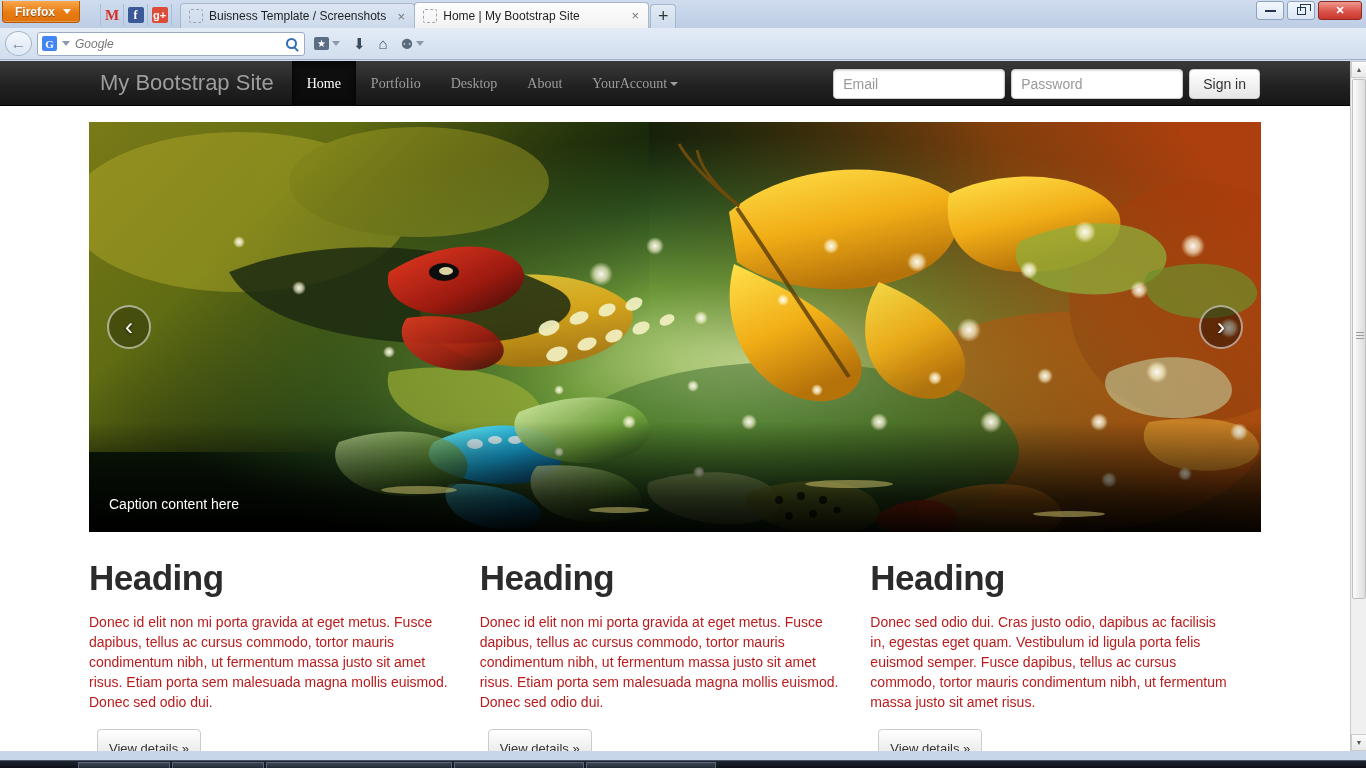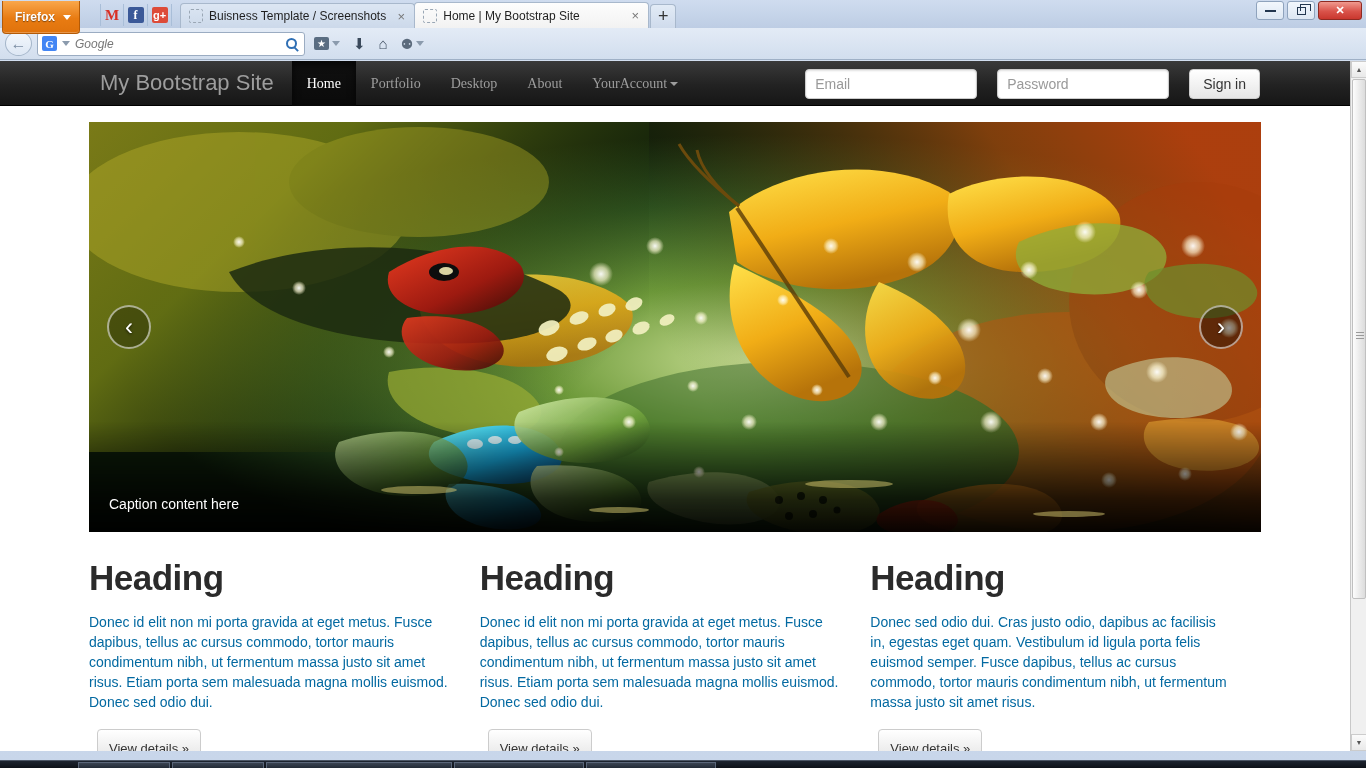--- a/index.html
+++ b/index.html
@@ -23,21 +23,21 @@
     position: relative;
     height: 28px;
     background: linear-gradient(to bottom, #cfdcef 0%, #bdcde4 100%);
     display: flex;
     align-items: flex-end;
     padding-left: 0;
   }
   .ff-button {
     position: absolute;
     left: 2px; top: 1px;
-    height: 33px;
+    height: 22px;
     padding: 0 8px 0 12px;
     display: flex; align-items: center; gap: 6px;
     background: linear-gradient(to bottom, #f5a councils 0%, #e8791a 100%);
     background: linear-gradient(to bottom, #f9a74b 0%, #e87b12 55%, #e0730c 100%);
     border: 1px solid #b45a06;
     border-top: none;
     border-radius: 0 0 4px 4px;
     color: #fff;
     font-size: 12px;
     font-weight: bold;
@@ -302,21 +302,21 @@
     width: 0; height: 0;
     border-left: 4px solid transparent;
     border-right: 4px solid transparent;
     border-top: 4px solid #9d9d9d;
     margin-left: 3px;
     vertical-align: middle;
   }
   .navform {
     position: absolute;
     right: 90px; top: 0; height: 45px;
-    display: flex; align-items: center; gap: 20px;
+    display: flex; align-items: center; gap: 6px;
   }
   .navinput {
     width: 172px; height: 30px;
     border: 1px solid #ccc;
     border-radius: 4px;
     background: #fff;
     font-size: 14px;
     color: #999;
     padding: 0 9px;
     display: flex; align-items: center;
@@ -386,21 +386,21 @@
     margin: 0 0 14px 0;
     font-size: 35px;
     font-weight: bold;
     color: #2b2b2b;
     letter-spacing: -.5px;
   }
   .col p {
     margin: 0 0 17px 0;
     font-size: 14px;
     line-height: 20px;
-    color: #0369a1;
+    color: #b91c1c;
   }
   .viewbtn {
     display: inline-flex; align-items: flex-end;
     height: 28px; padding: 0 11px;
     font-size: 13px; color: #333;
     border: 1px solid #ccc;
     border-radius: 4px;
     background: linear-gradient(to bottom, #fff 0%, #e8e8e8 100%);
     cursor: pointer;
     margin-left: 8px;

